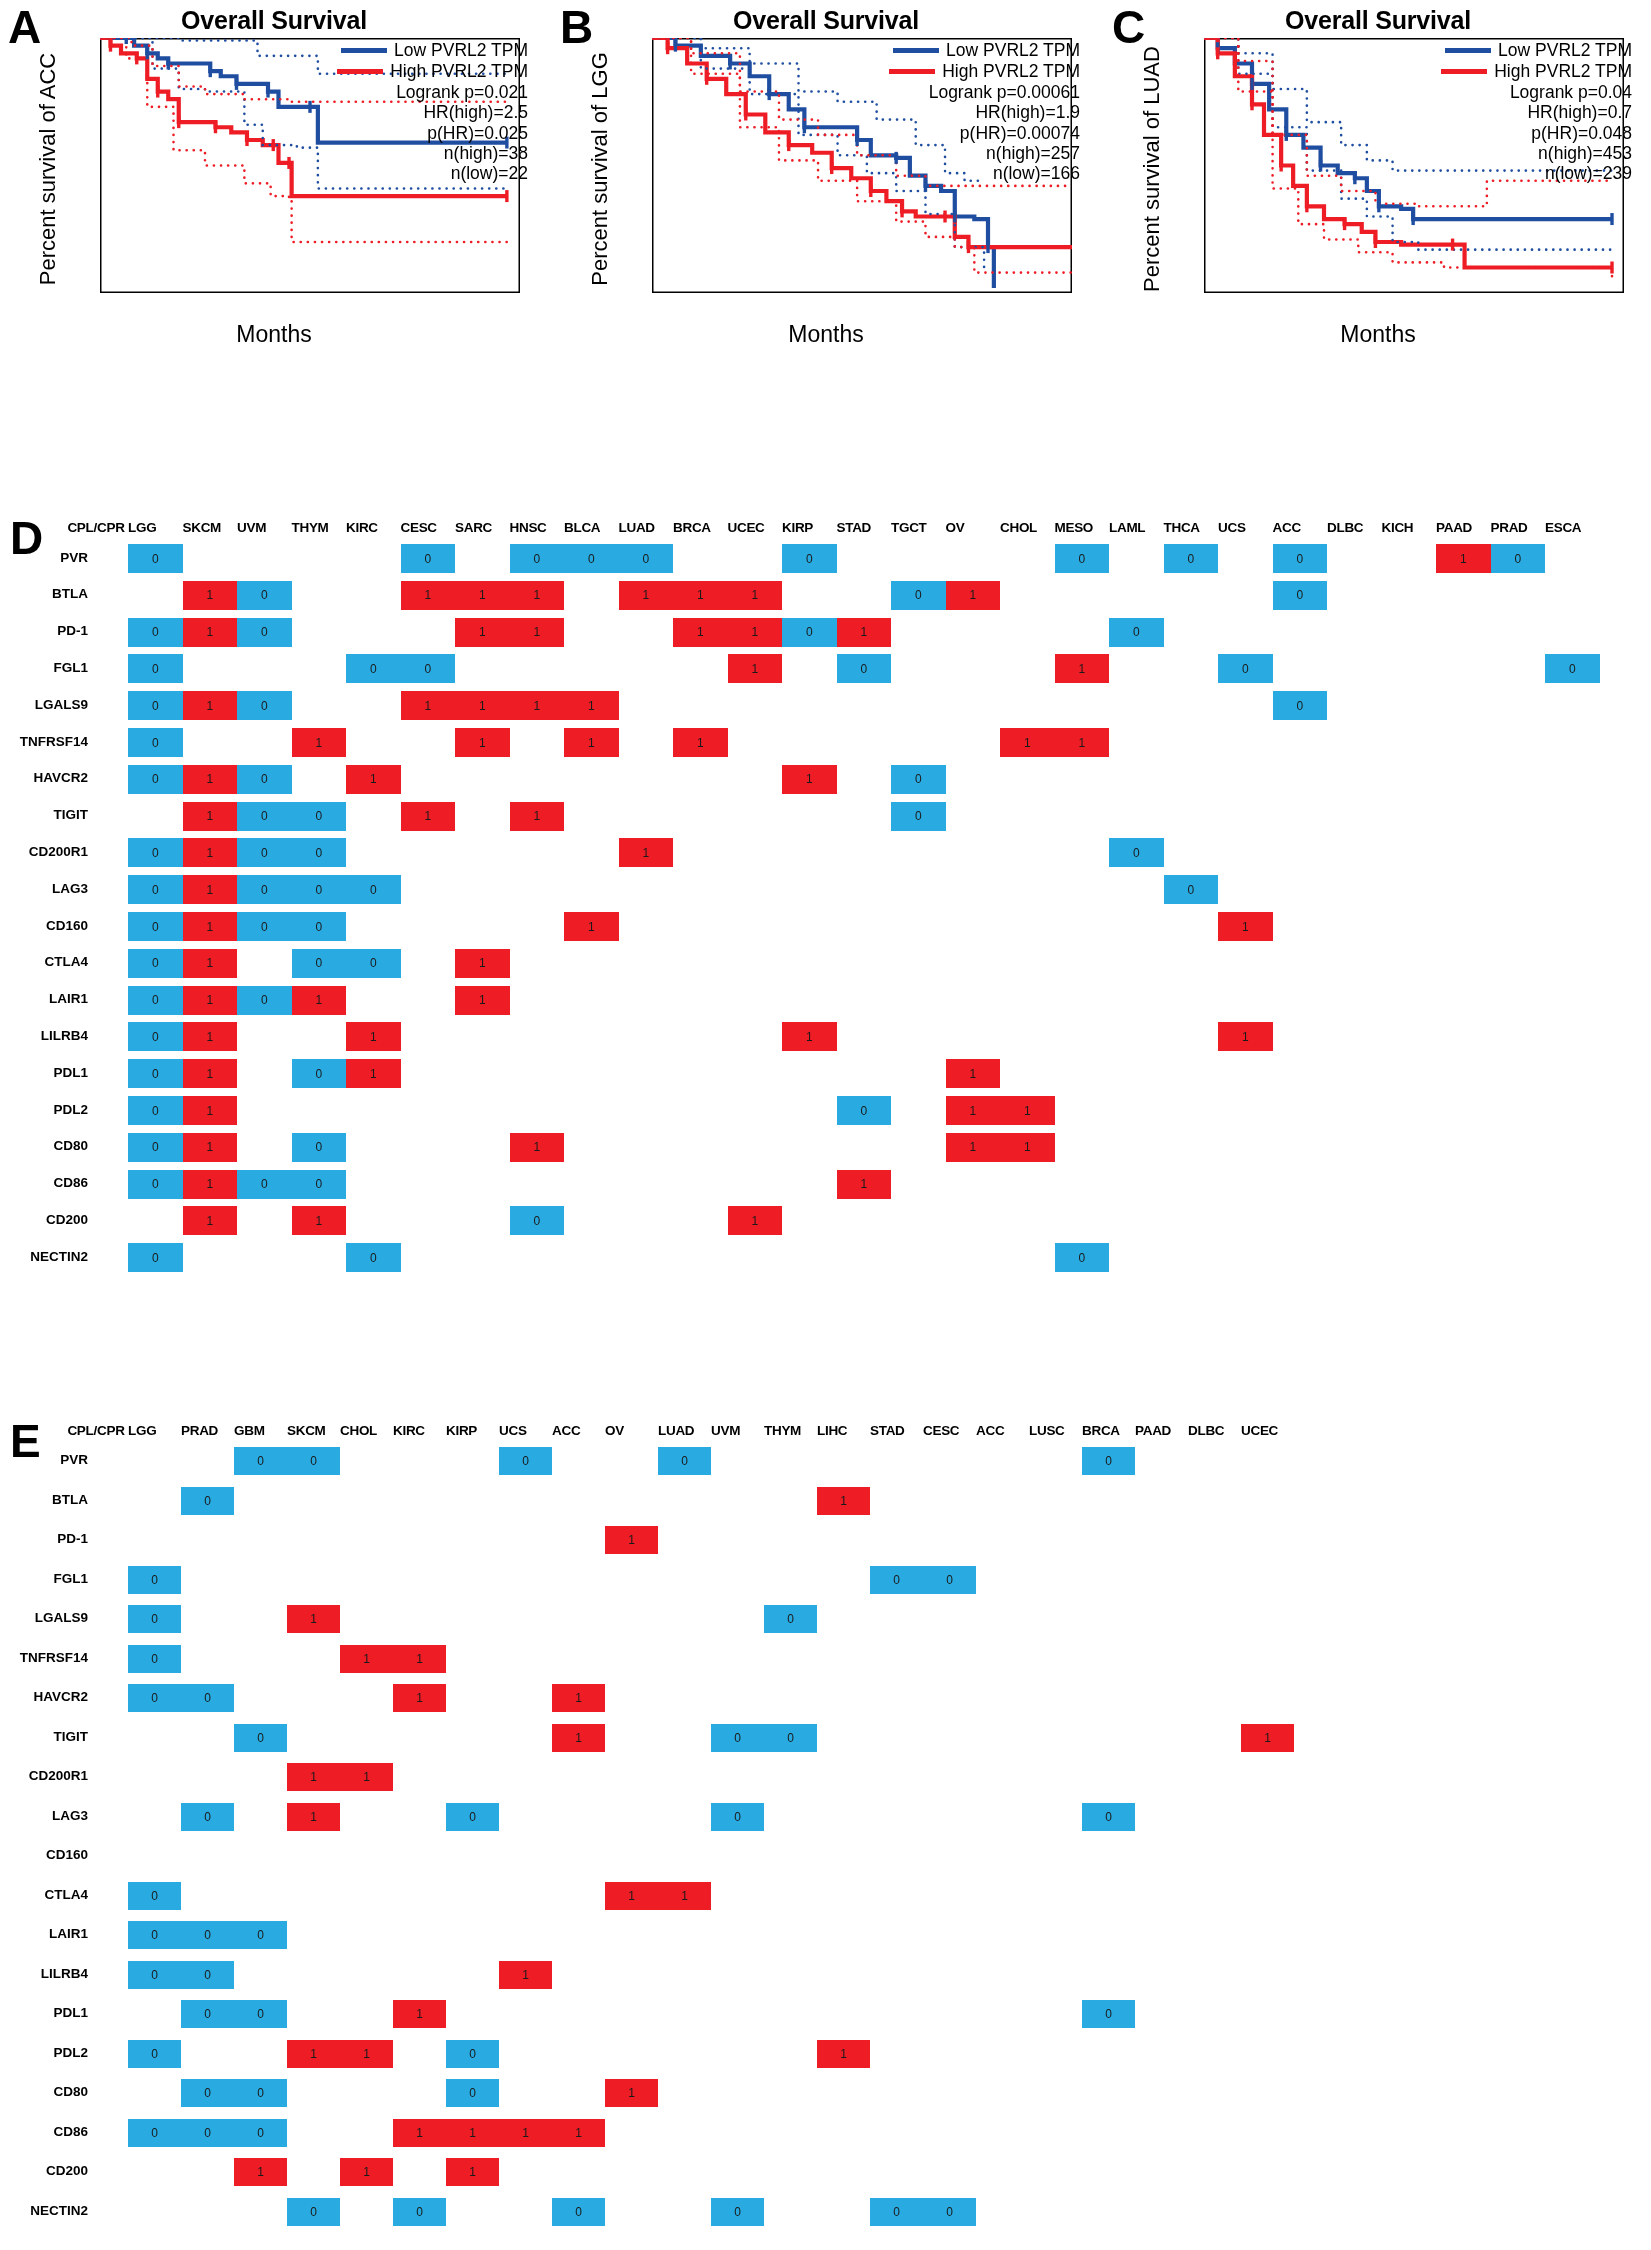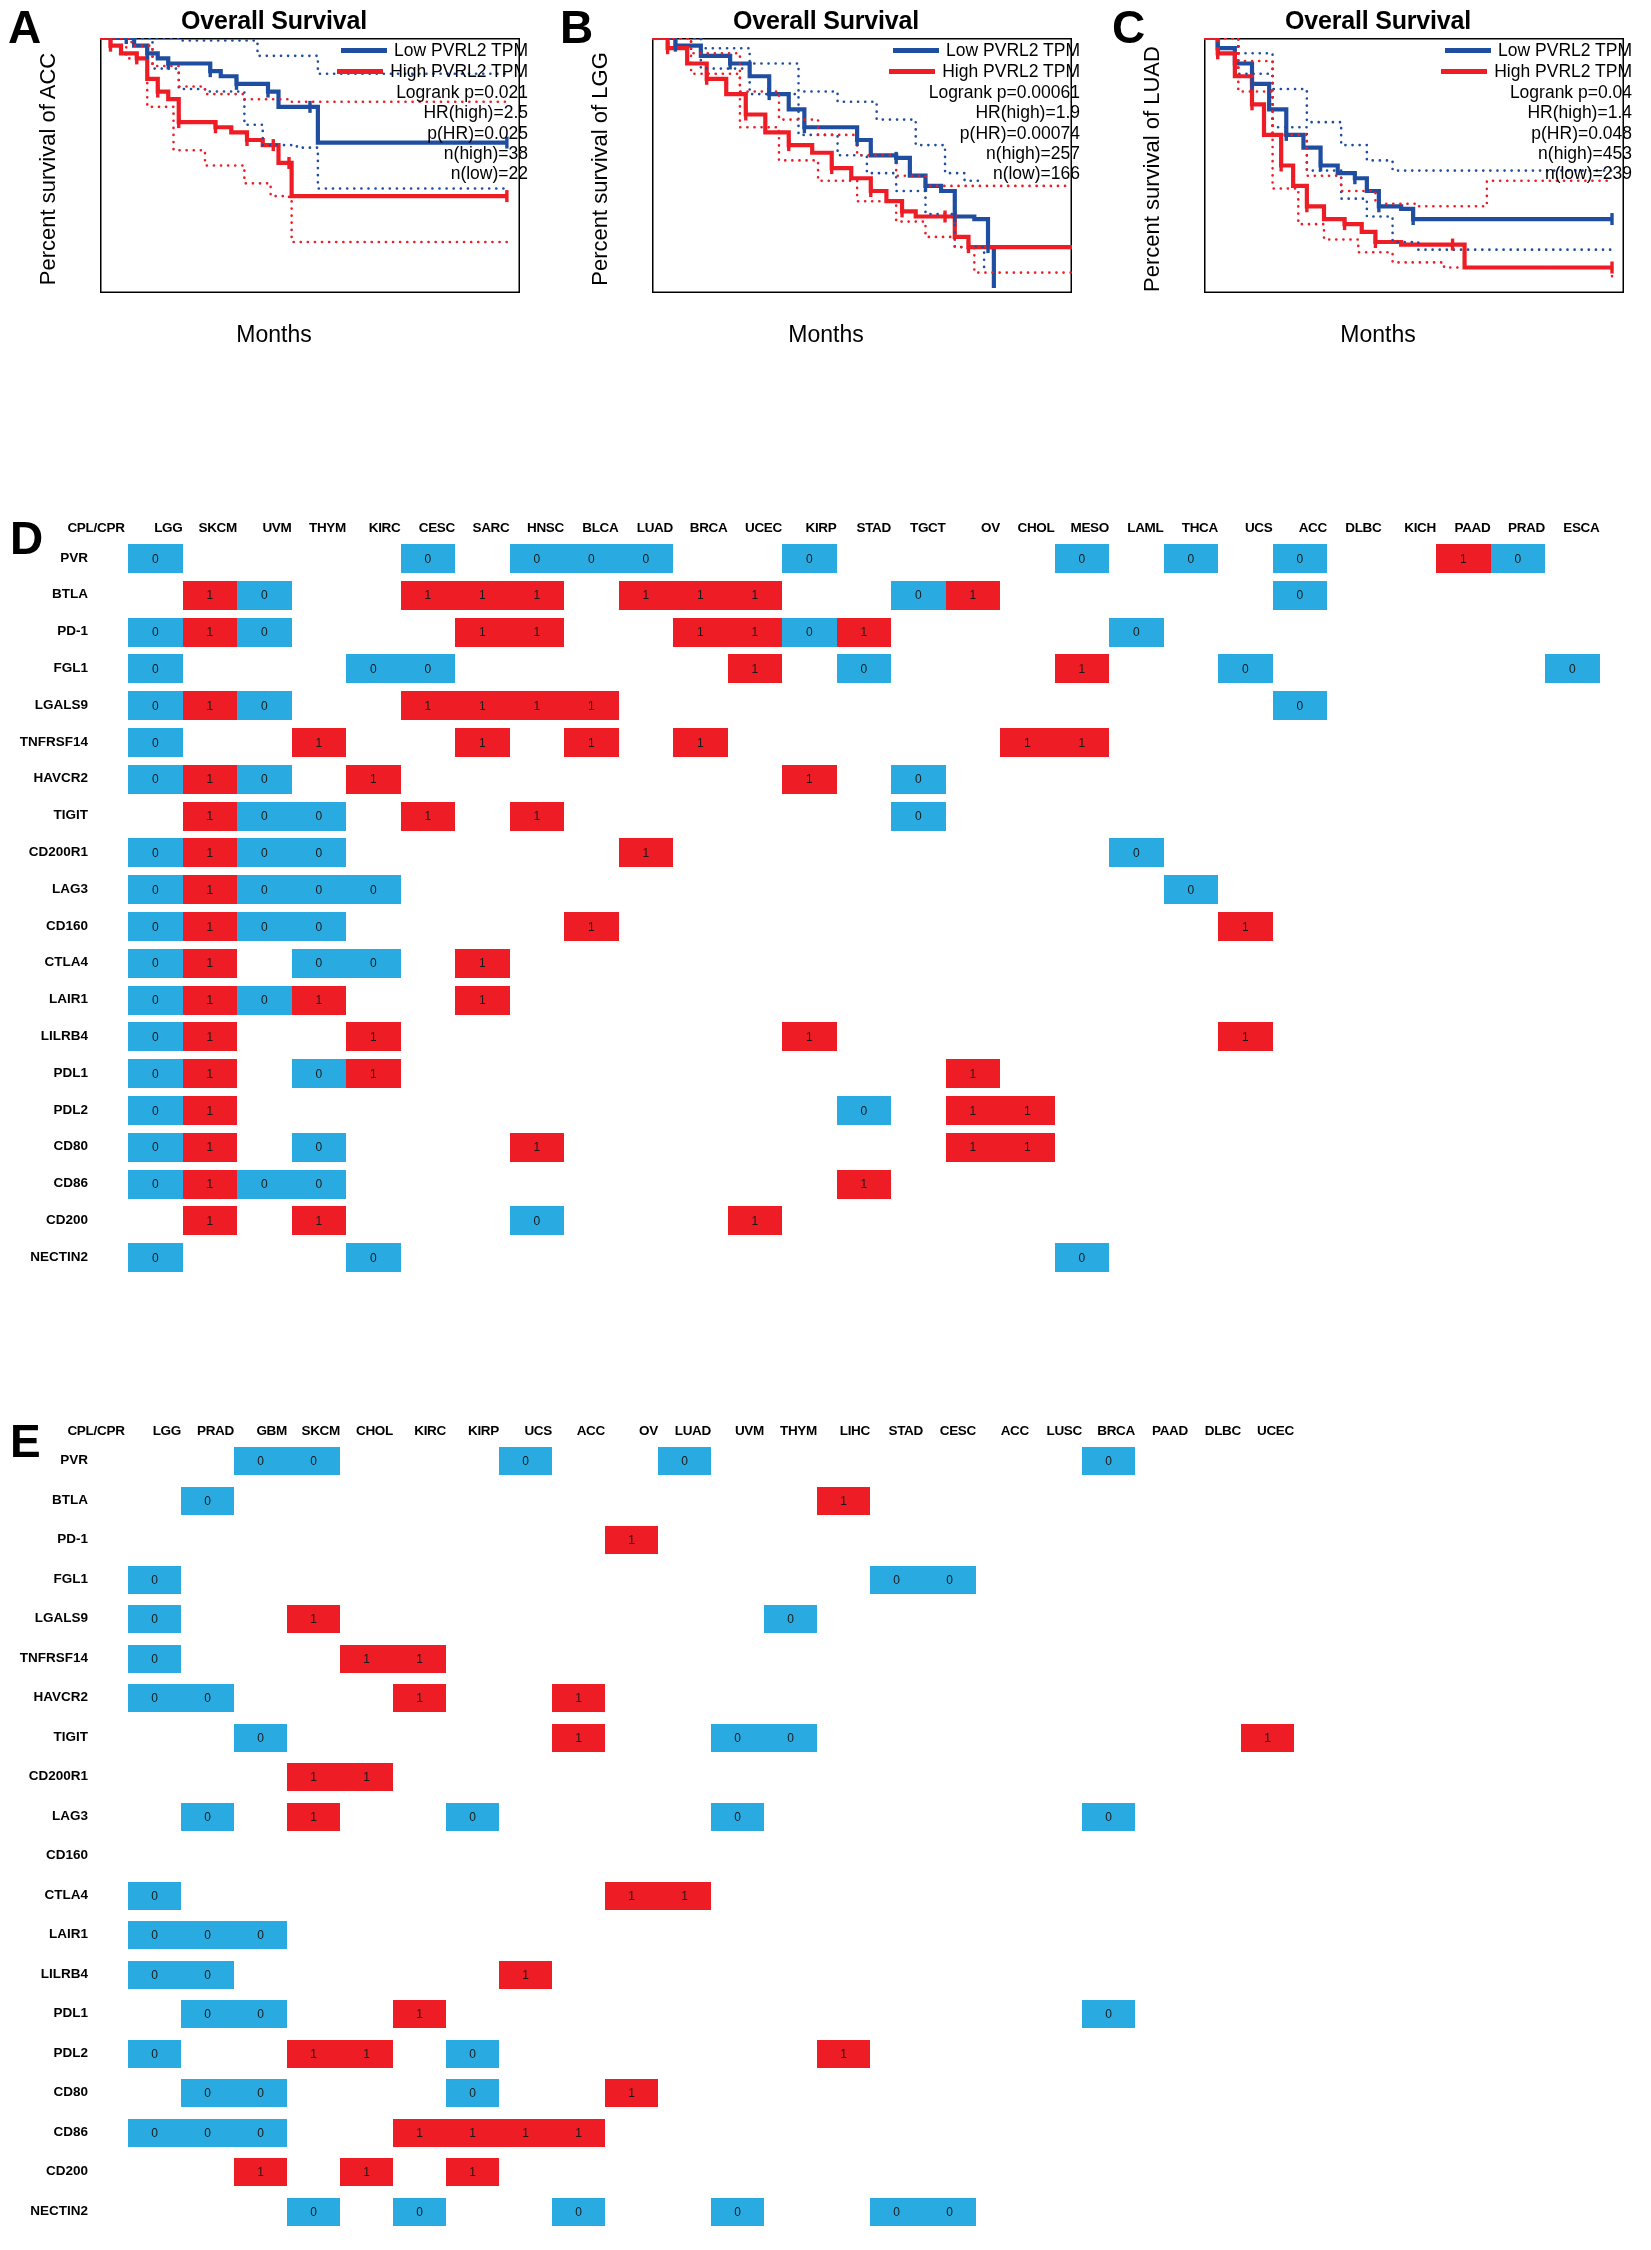--- a/index.html
+++ b/index.html
@@ -100,21 +100,21 @@
     left: 0;
     width: 1651px;
   }
   .hm-grid {
     position: absolute;
     left: 0;
     top: 0;
   }
   .hm-colhead {
     position: absolute;
-    text-align: right;
+    text-align: left;
     font-size: 13.5px;
     font-weight: bold;
     letter-spacing: -0.3px;
     white-space: nowrap;
     color: #000;
   }
   .hm-rowhead {
     position: absolute;
     text-align: right;
     font-size: 13.5px;
@@ -336,21 +336,21 @@
   <div class="km-legend">
     <div class="lg-row">
       <span class="lg-swatch" style="background:#1F4EA1"></span>
       <span>Low PVRL2 TPM</span>
     </div>
     <div class="lg-row">
       <span class="lg-swatch" style="background:#EE1C25"></span>
       <span>High PVRL2 TPM</span>
     </div>
     <span class="lg-stat">Logrank p=0.04</span>
-    <span class="lg-stat">HR(high)=1.4</span>
+    <span class="lg-stat">HR(high)=0.7</span>
     <span class="lg-stat">p(HR)=0.048</span>
     <span class="lg-stat">n(high)=453</span>
     <span class="lg-stat">n(low)=239</span>
   </div>
 </div>
 
 <div class="panel-letter" style="left:10px; top:515px;">D</div>
 <div class="hm" id="hm-d" style="top:520px; height:720px;">
   <div class="hm-grid" id="hm-d-grid">
       <div class="hm-colhead" style="left: 64px; top: 0px; width: 64px; text-align: center;">CPL/CPR</div>

